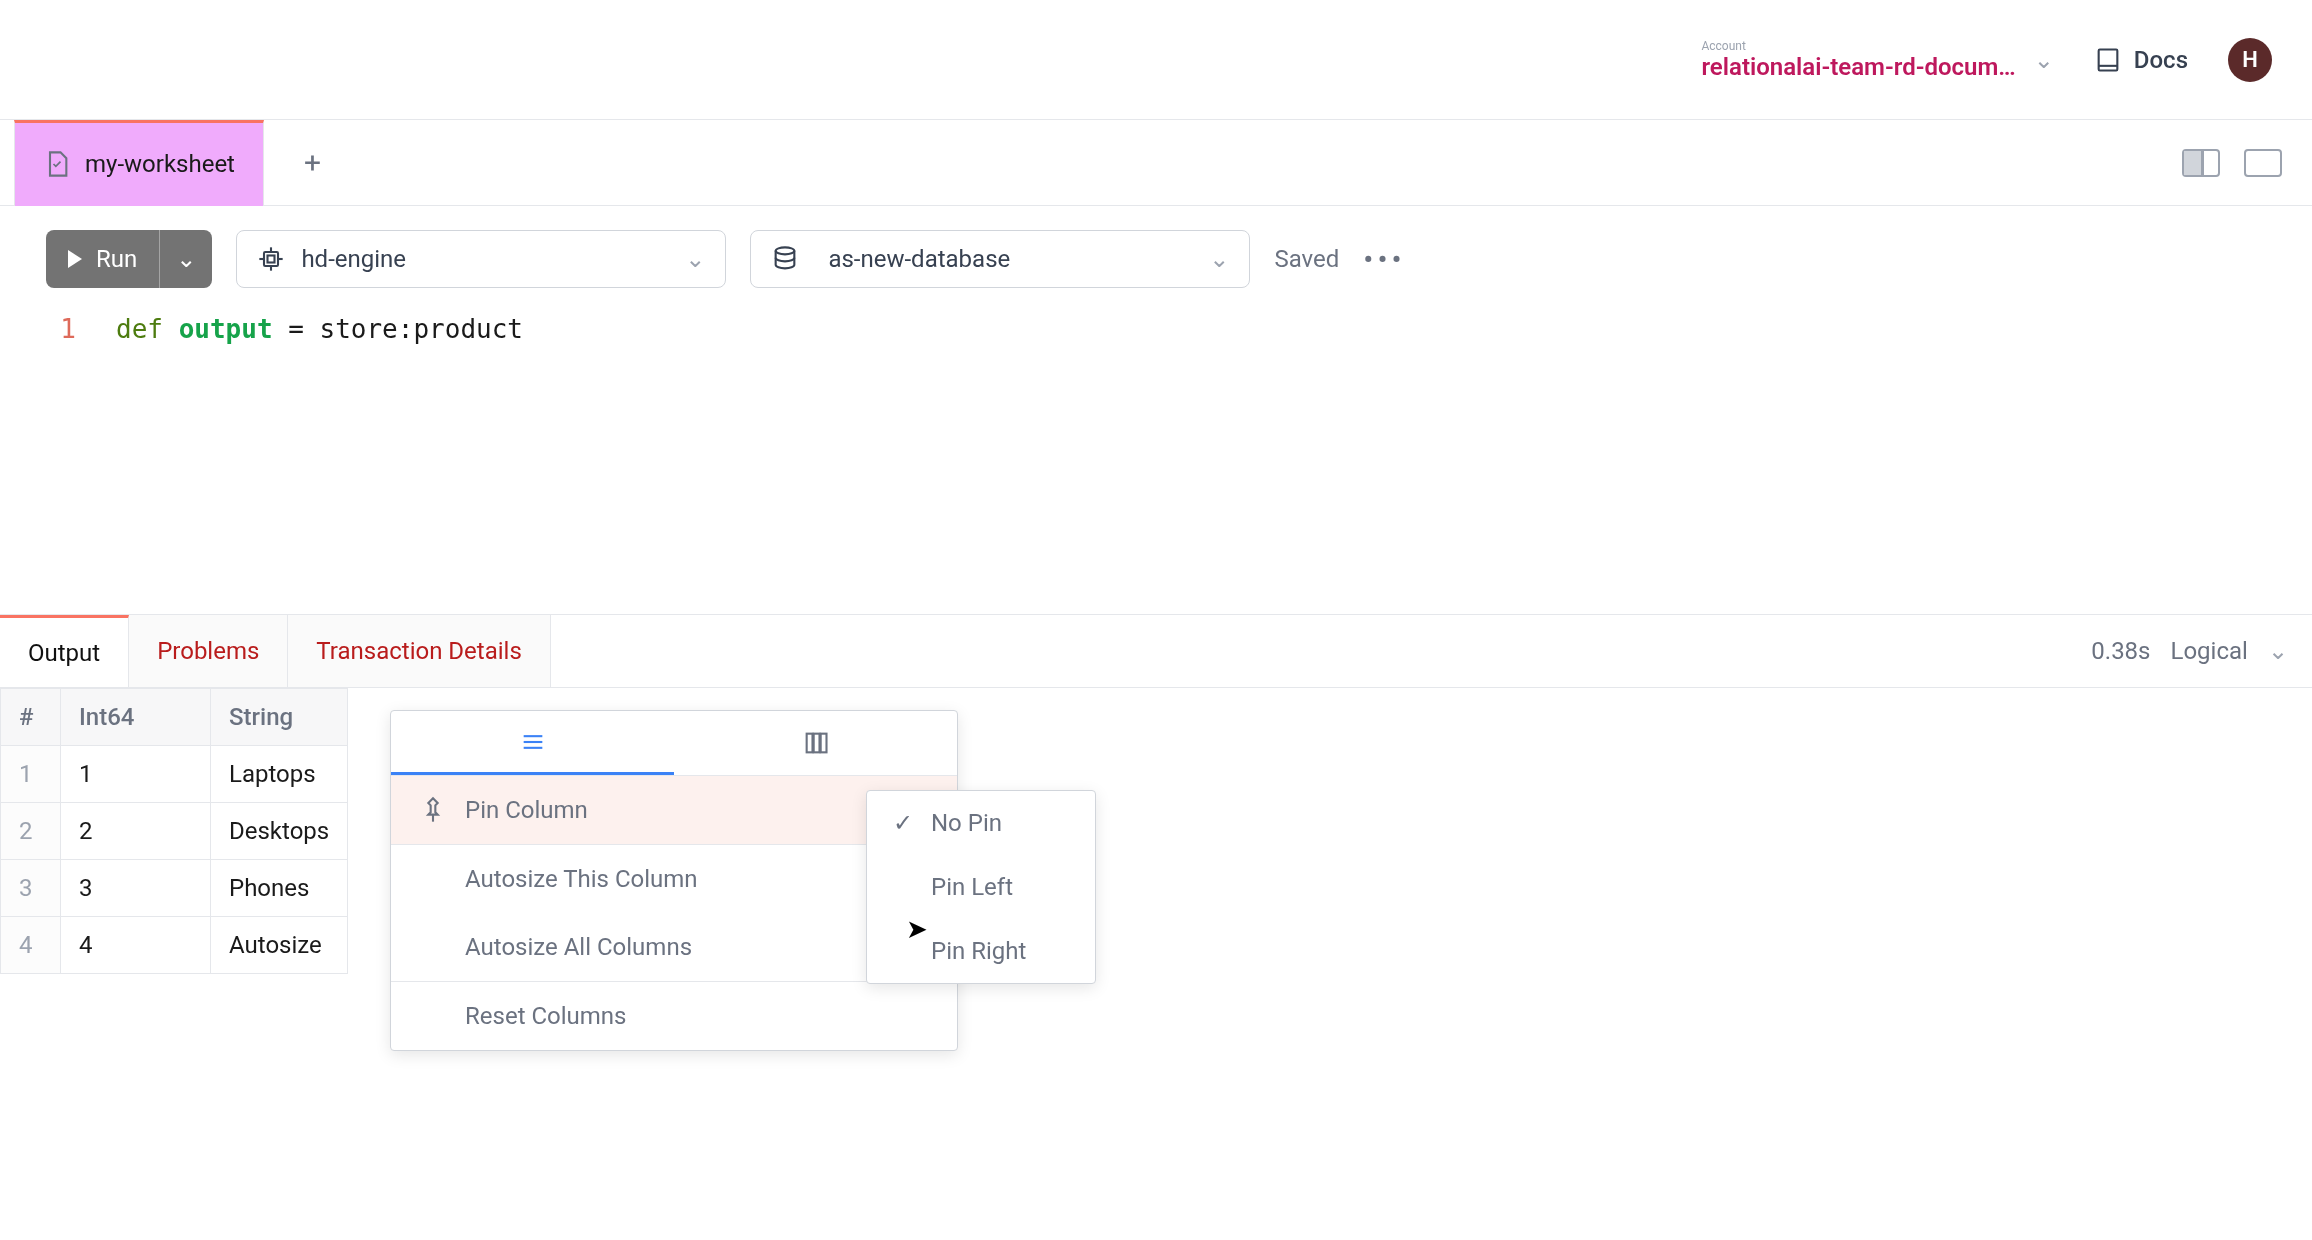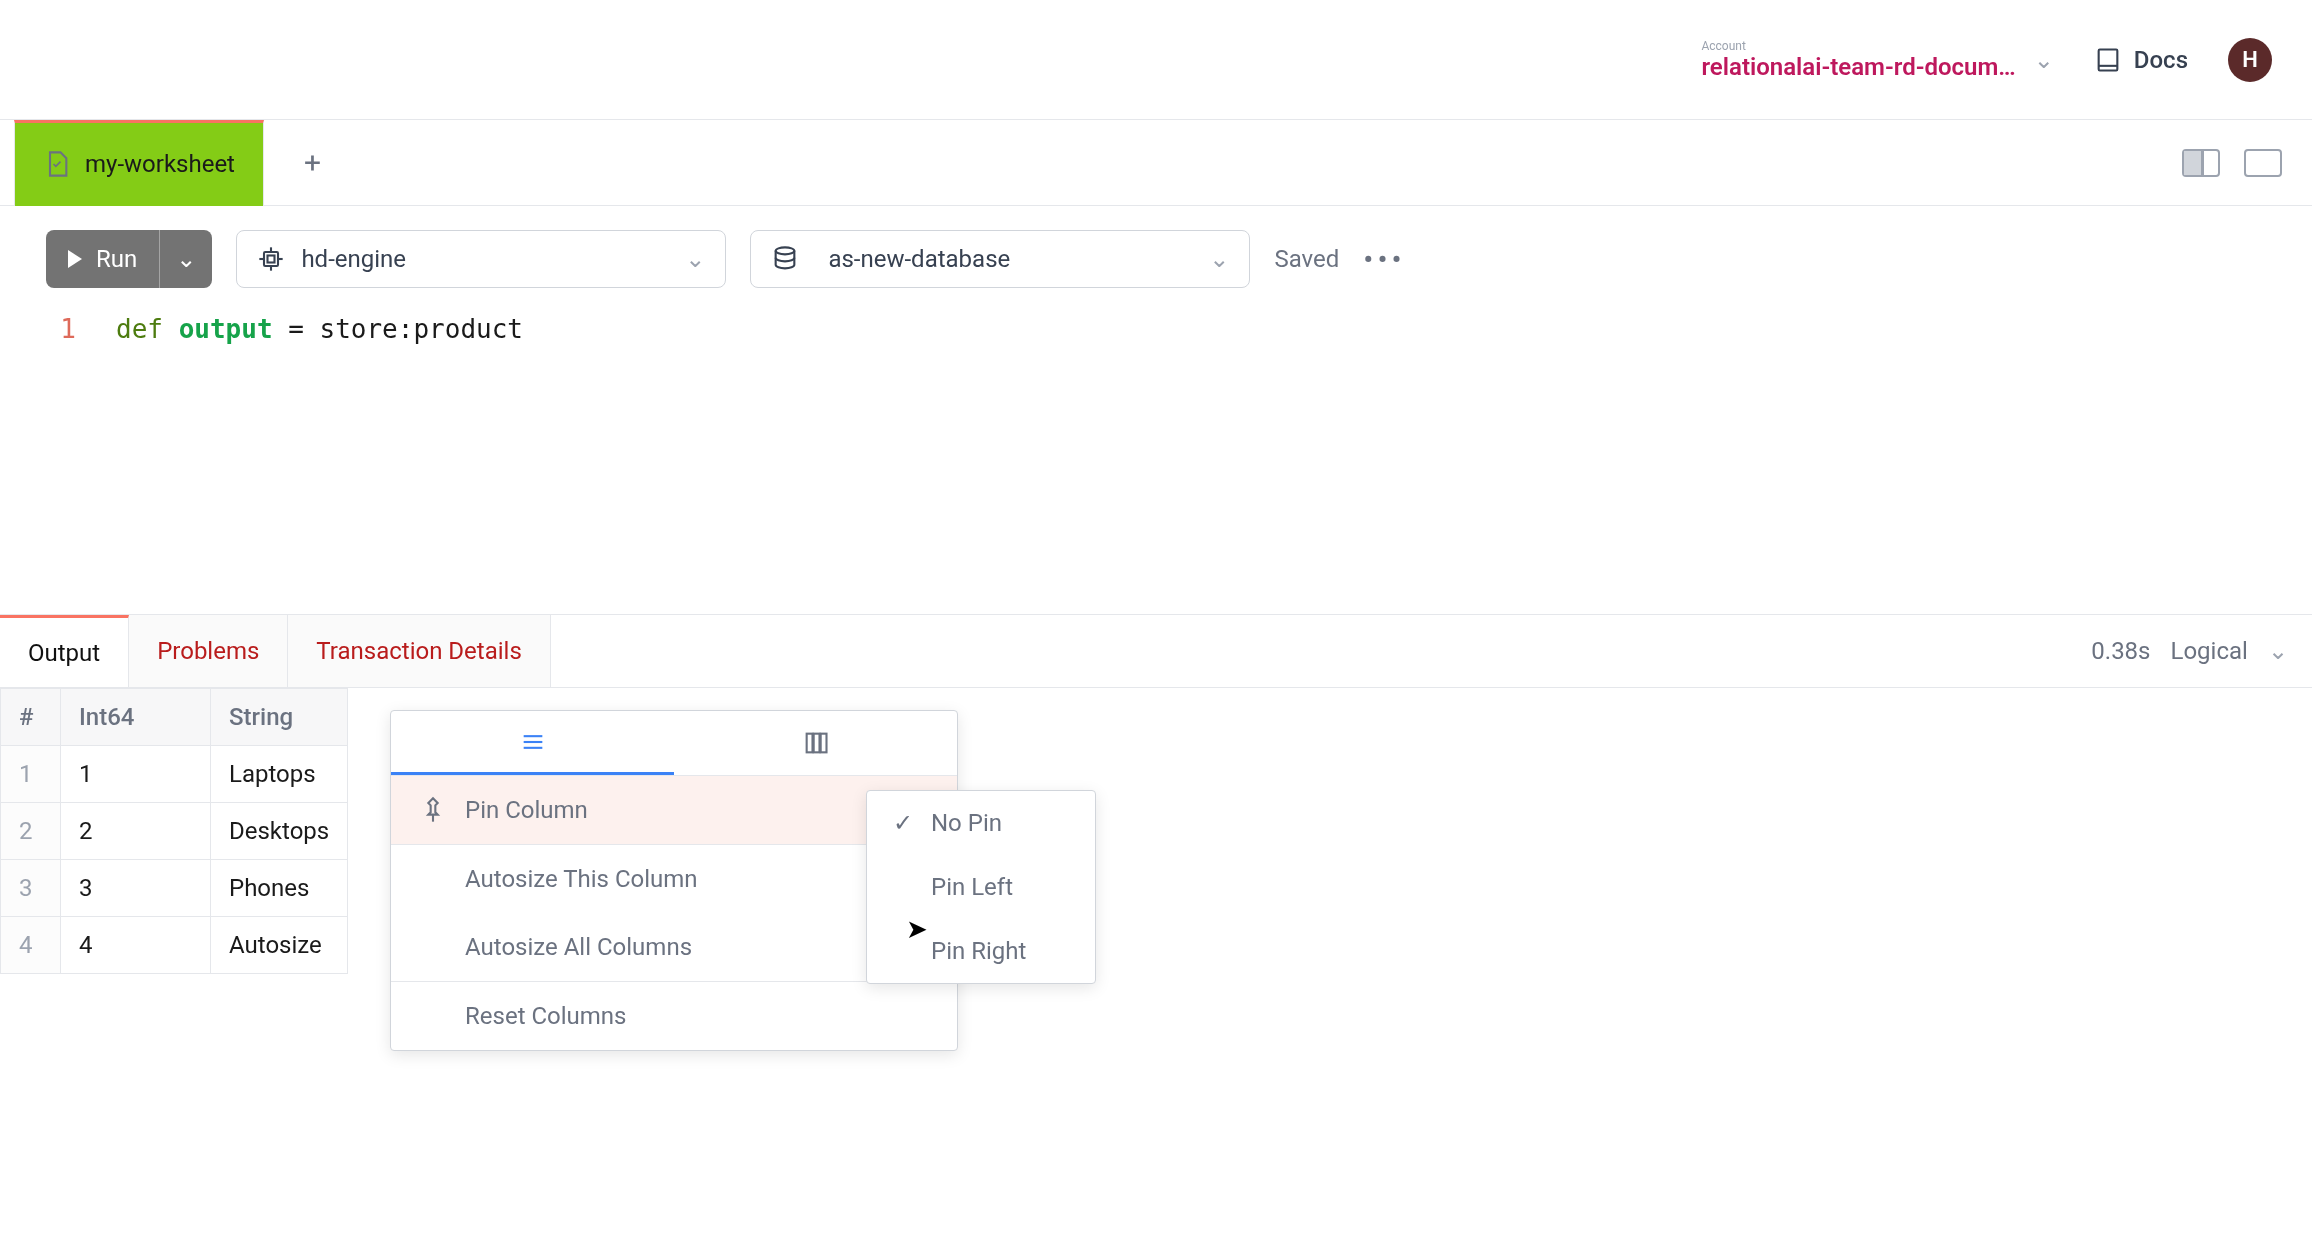--- a/index.html
+++ b/index.html
@@ -5,21 +5,21 @@
 * { box-sizing: border-box; margin: 0; padding: 0; }
 body { font-family: -apple-system, BlinkMacSystemFont, "Segoe UI", Roboto, sans-serif; font-size: 16px; color: #1a1a1a; background: #fff; width: 2312px; height: 1240px; overflow: hidden; }
 .topbar { display: flex; align-items: center; justify-content: flex-end; padding: 20px 40px; gap: 40px; border-bottom: 1px solid #e5e7eb; height: 120px; }
 .account-block { display: flex; align-items: center; gap: 18px; }
 .account-text { display: flex; flex-direction: column; }
 .account-label { color: #9ca3af; font-size: 12px; }
 .account-name { font-weight: 600; font-size: 24px; color: #be185d; max-width: 360px; overflow: hidden; text-overflow: ellipsis; white-space: nowrap; }
 .docs-link { display: flex; align-items: center; gap: 12px; font-size: 24px; color: #374151; font-weight: 500; }
 .avatar { width: 44px; height: 44px; border-radius: 50%; background: #5b2a2a; color: #fff; display: flex; align-items: center; justify-content: center; font-weight: 600; font-size: 22px; }
 .tabs-strip { display: flex; align-items: center; border-bottom: 1px solid #e5e7eb; height: 86px; padding-left: 14px; gap: 24px; position: relative; }
-.file-tab { display: flex; align-items: center; gap: 14px; padding: 0 28px; height: 86px; border: 1px solid #e5e7eb; border-bottom: none; border-top: 3px solid #f97362; background: #84cc16; position: relative; font-size: 24px; }
+.file-tab { display: flex; align-items: center; gap: 14px; padding: 0 28px; height: 86px; border: 1px solid #e5e7eb; border-bottom: none; border-top: 3px solid #f97362; background: #f0abfc; position: relative; font-size: 24px; }
 .file-tab .icon-box { color: #6b7280; }
 .plus-btn { font-size: 30px; color: #6b7280; padding: 8px 16px; cursor: pointer; }
 .right-icons { margin-left: auto; display: flex; align-items: center; gap: 24px; padding-right: 30px; }
 .panel-icon { width: 38px; height: 28px; border: 2.5px solid #9ca3af; border-radius: 4px; position: relative; }
 .panel-icon.split::before { content: ""; position: absolute; left: 50%; top: 0; bottom: 0; width: 2.5px; background: #9ca3af; }
 .panel-icon.split-half::after { content: ""; position: absolute; left: 0; top: 0; bottom: 0; width: 50%; background: #d1d5db; }
 .toolbar { display: flex; align-items: center; gap: 24px; padding: 24px 40px 16px 46px; }
 .run-btn { display: flex; align-items: center; background: #737373; color: #fff; border-radius: 8px; height: 58px; overflow: hidden; font-size: 24px; }
 .run-main { display: flex; align-items: center; gap: 14px; padding: 0 22px; }
 .run-caret { padding: 0 16px; border-left: 1px solid rgba(255,255,255,0.35); height: 100%; display: flex; align-items: center; }

